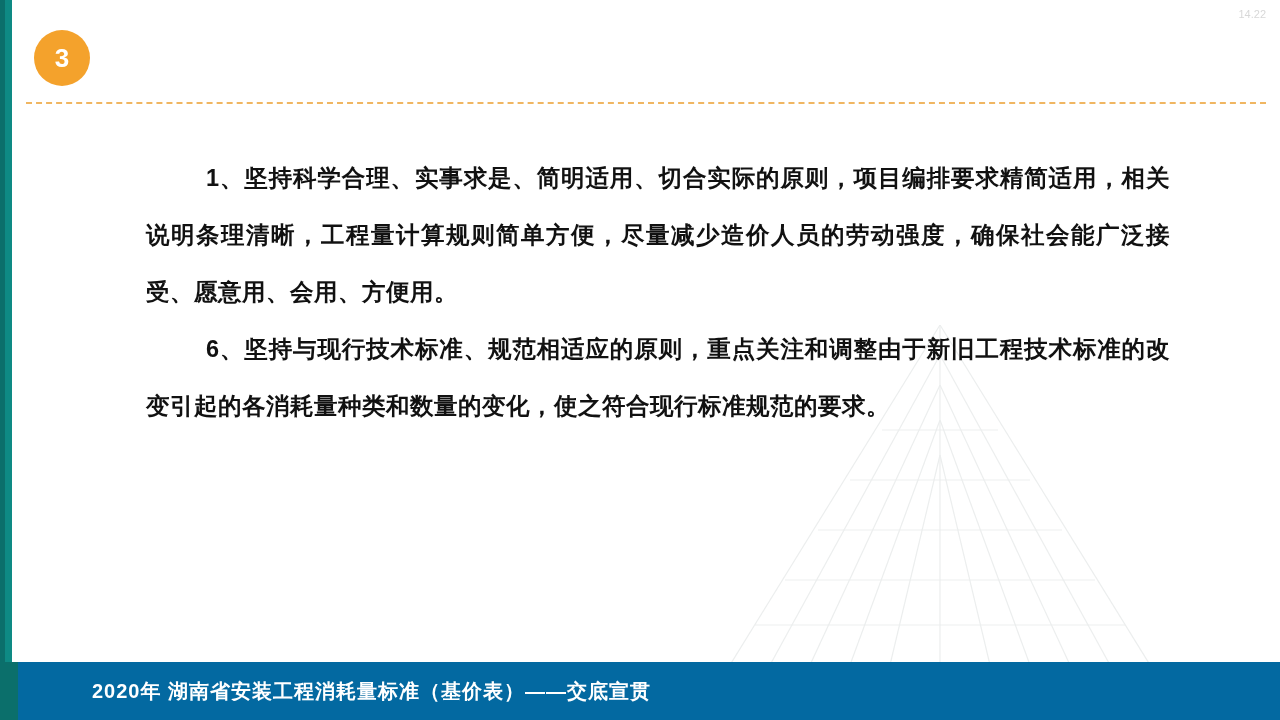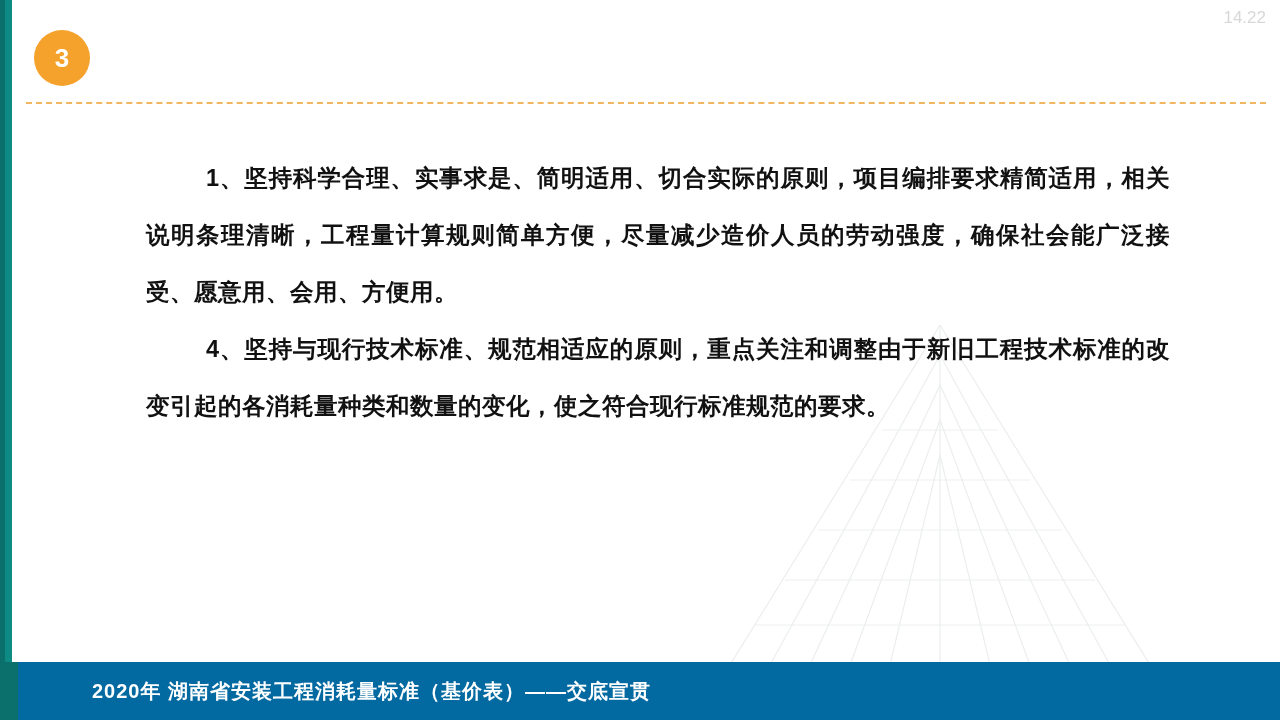--- a/index.html
+++ b/index.html
@@ -83,21 +83,21 @@
     top: 102px;
     width: 1240px;
     height: 0;
     border-top: 2px dashed #f0b662;
   }
   .page-num {
     position: absolute;
     right: 14px;
     top: 8px;
     color: #d8d8d8;
-    font-size: 17px;
+    font-size: 11px;
     font-family: "Liberation Sans", sans-serif;
   }
   
   .deco {
     position: absolute;
     right: 130px;
     bottom: 55px;
     width: 420px;
     height: 340px;
     opacity: 0.5;
@@ -180,21 +180,21 @@
   </svg>
 
   <div class="header">
     <div class="num-badge">3</div>
     <div class="page-num">14.22</div>
     <div class="dashed-rule"></div>
   </div>
 
   <div class="content">
     <p class="para p1">1、坚持科学合理、实事求是、简明适用、切合实际的原则，项目编排要求精简适用，相关说明条理清晰，工程量计算规则简单方便，尽量减少造价人员的劳动强度，确保社会能广泛接受、愿意用、会用、方便用。</p>
-    <p class="para p3">4、坚持与现行技术标准、规范相适应的原则，重点关注和调整由于新旧工程技术标准的改变引起的各消耗量种类和数量的变化，使之符合现行标准规范的要求。</p>
+    <p class="para p3">6、坚持与现行技术标准、规范相适应的原则，重点关注和调整由于新旧工程技术标准的改变引起的各消耗量种类和数量的变化，使之符合现行标准规范的要求。</p>
   </div>
 
   <div class="footer">
     <div class="footer-accent"></div>
     <span class="footer-text">2020年 湖南省安装工程消耗量标准（基价表）——交底宣贯</span>
   </div>
 
 </div>
 
 </body></html>

